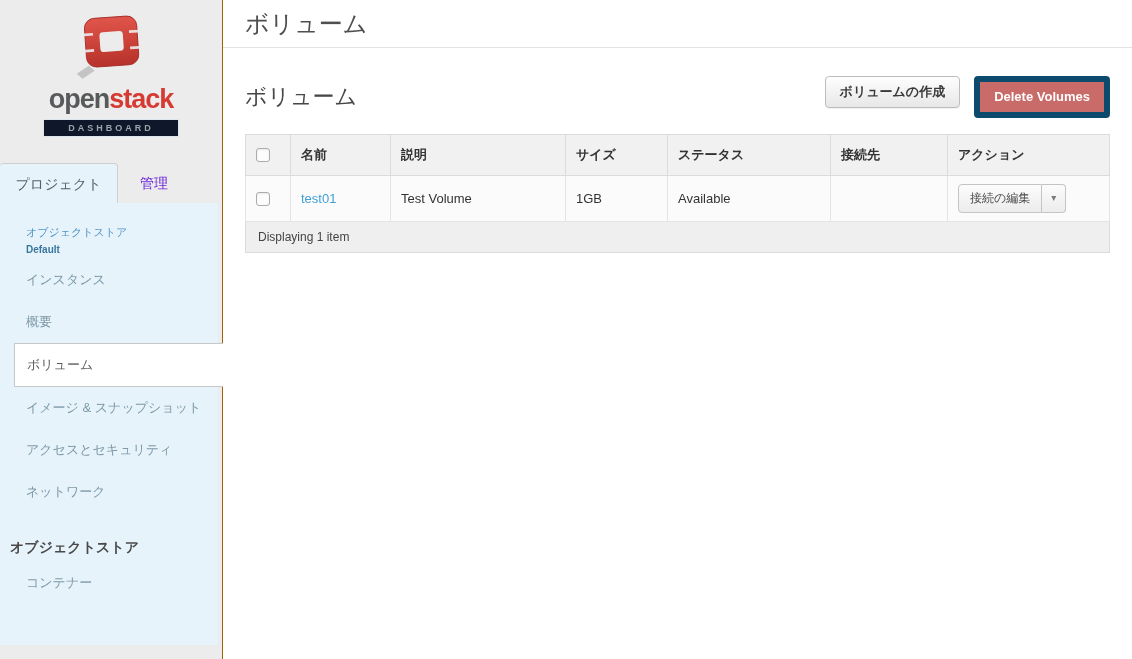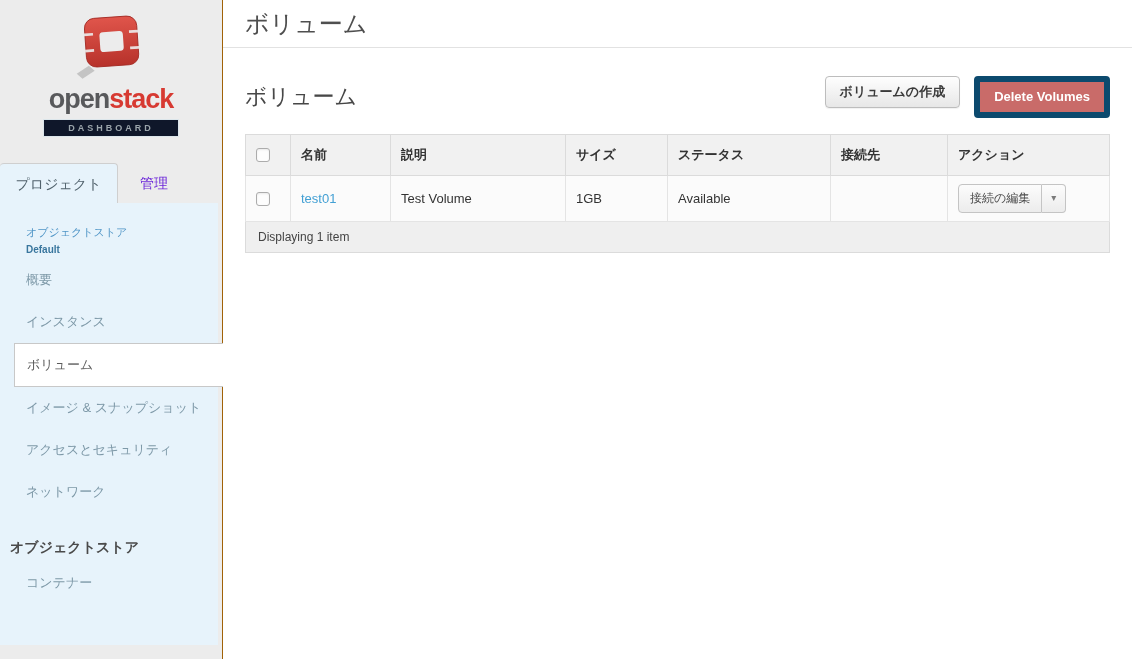--- a/index.html
+++ b/index.html
@@ -167,22 +167,22 @@
       <div class="tab active">プロジェクト</div>
       <div class="tab inactive">管理</div>
     </div>
 
     <div class="nav-panel">
       <div class="current-project">
         <div class="cp-label">オブジェクトストア</div>
         <div class="cp-name">Default</div>
       </div>
 
+      <div class="nav-item">インスタンス</div>
       <div class="nav-item">概要</div>
-      <div class="nav-item">インスタンス</div>
       <div class="nav-item active">ボリューム</div>
       <div class="nav-item">イメージ &amp; スナップショット</div>
       <div class="nav-item">アクセスとセキュリティ</div>
       <div class="nav-item">ネットワーク</div>
 
       <div class="nav-section-title">オブジェクトストア</div>
       <div class="nav-item">コンテナー</div>
     </div>
   </div>
 

